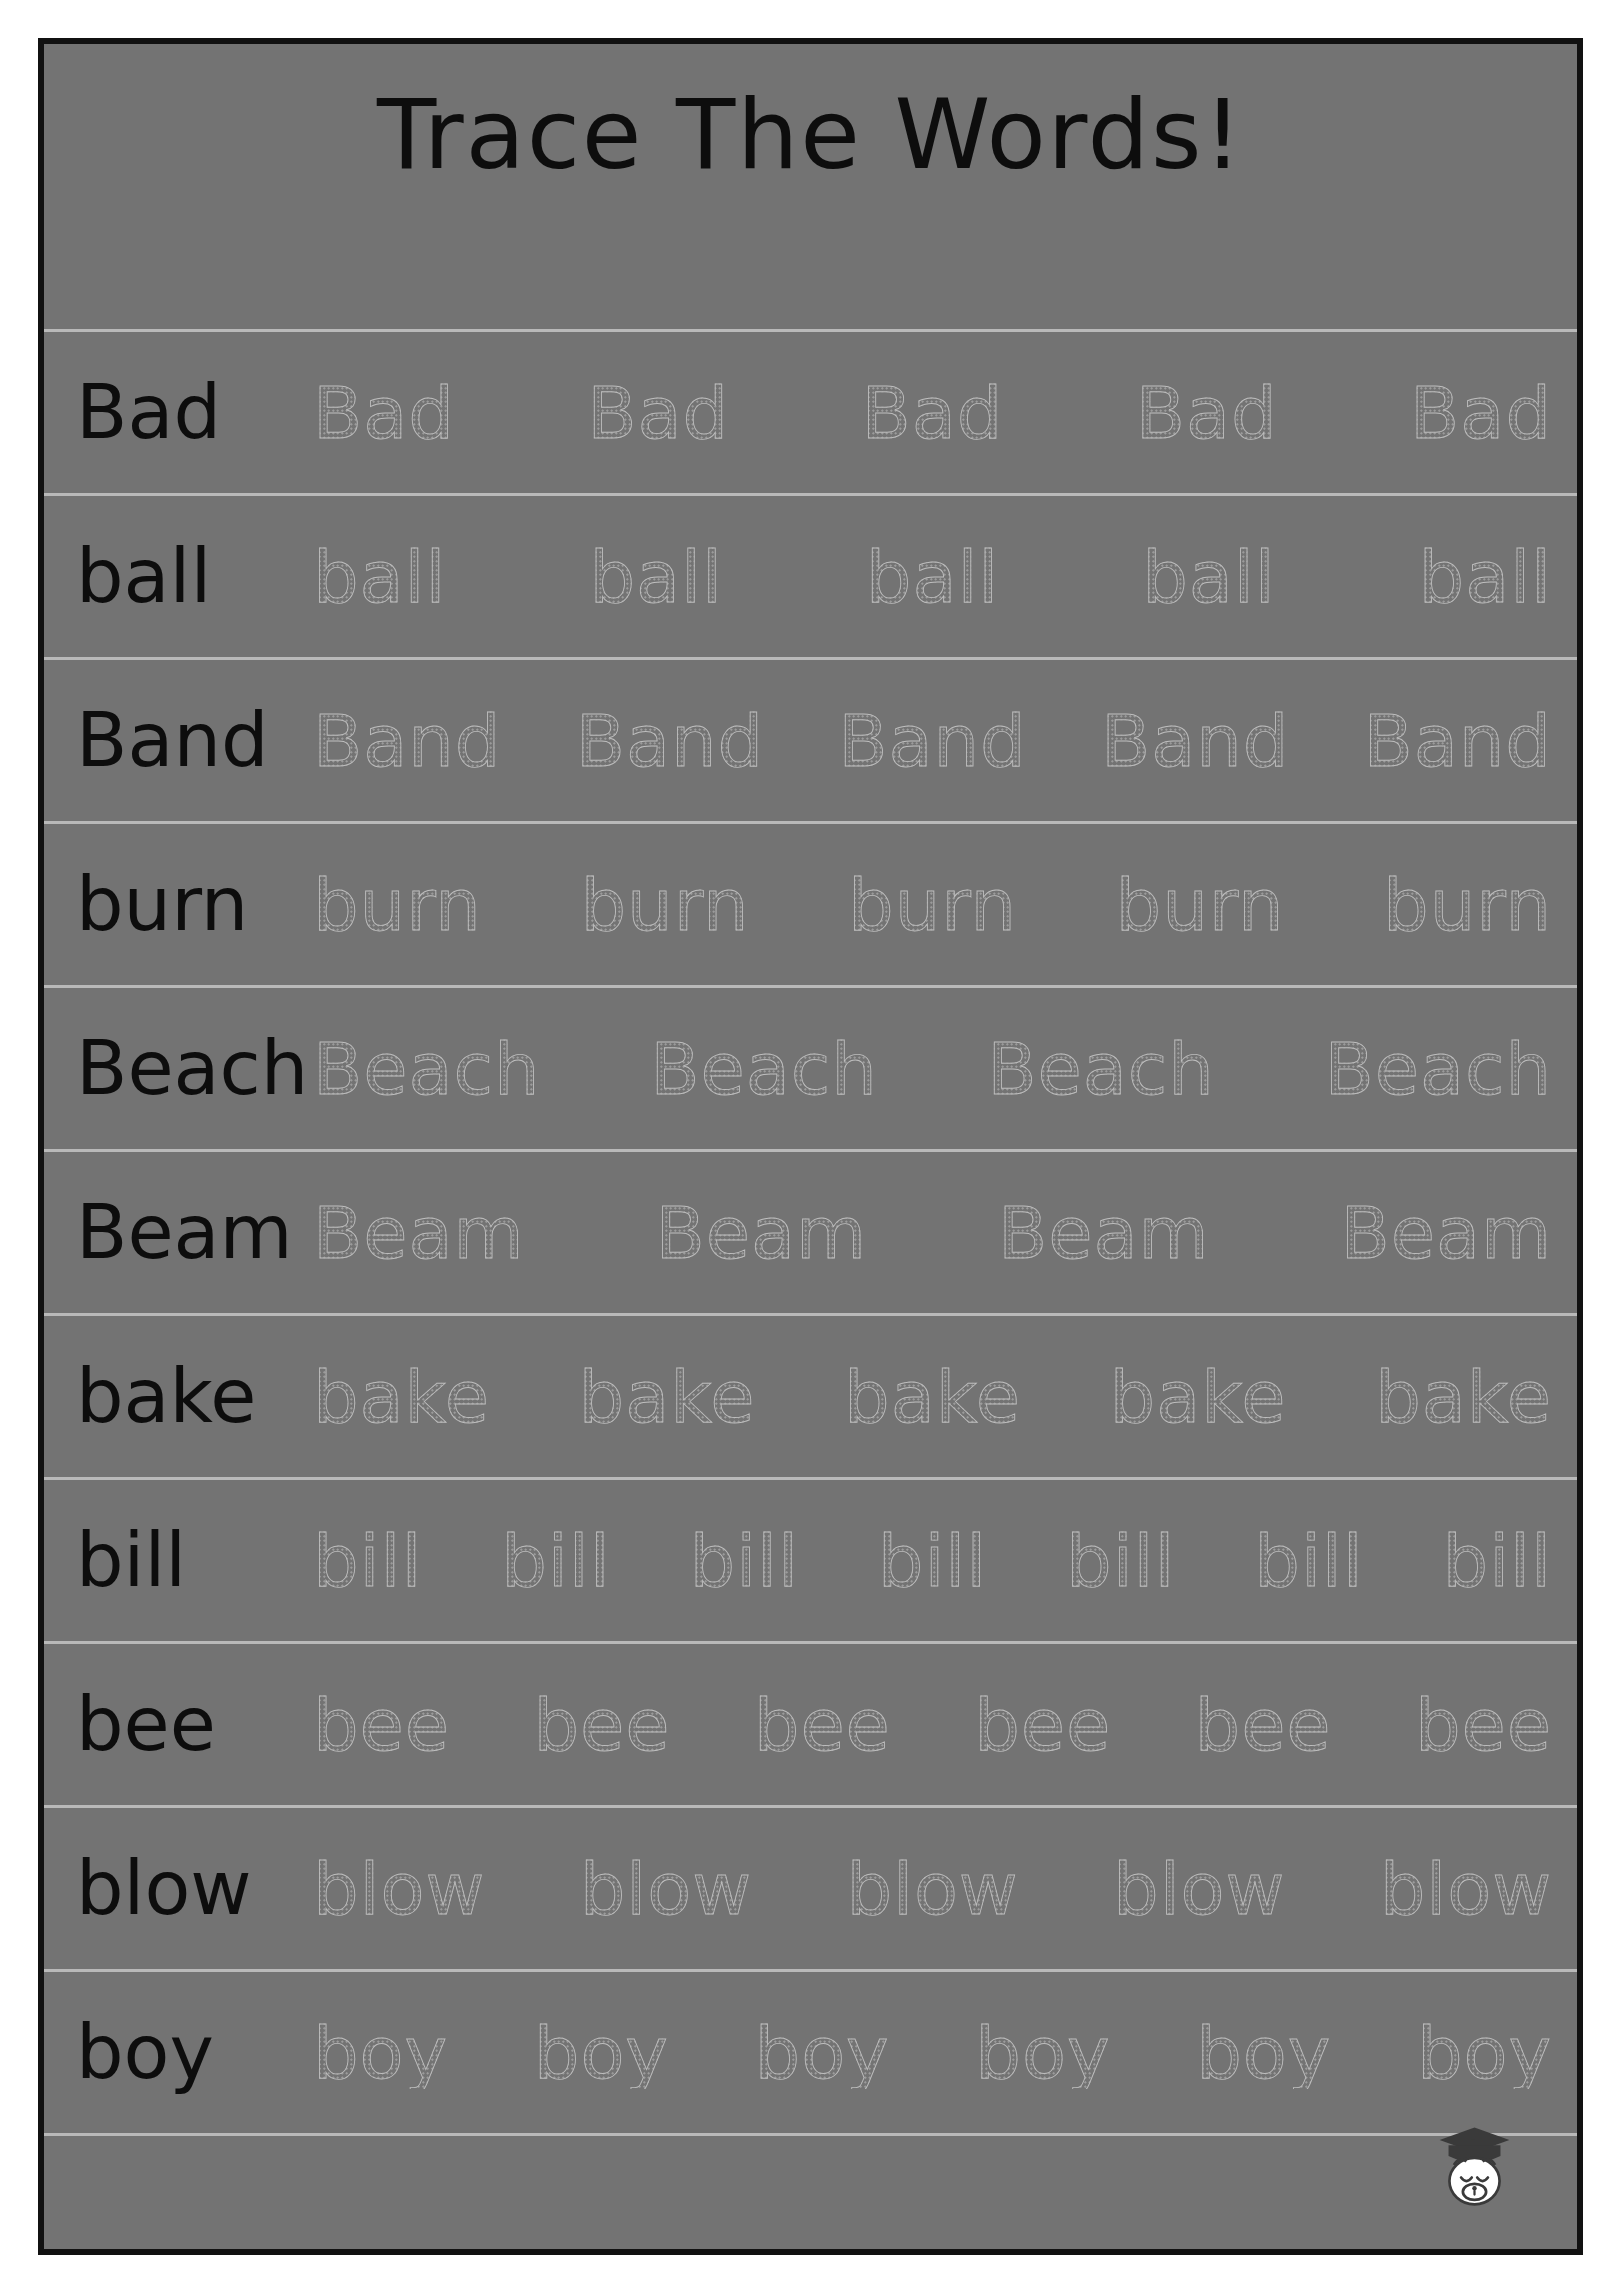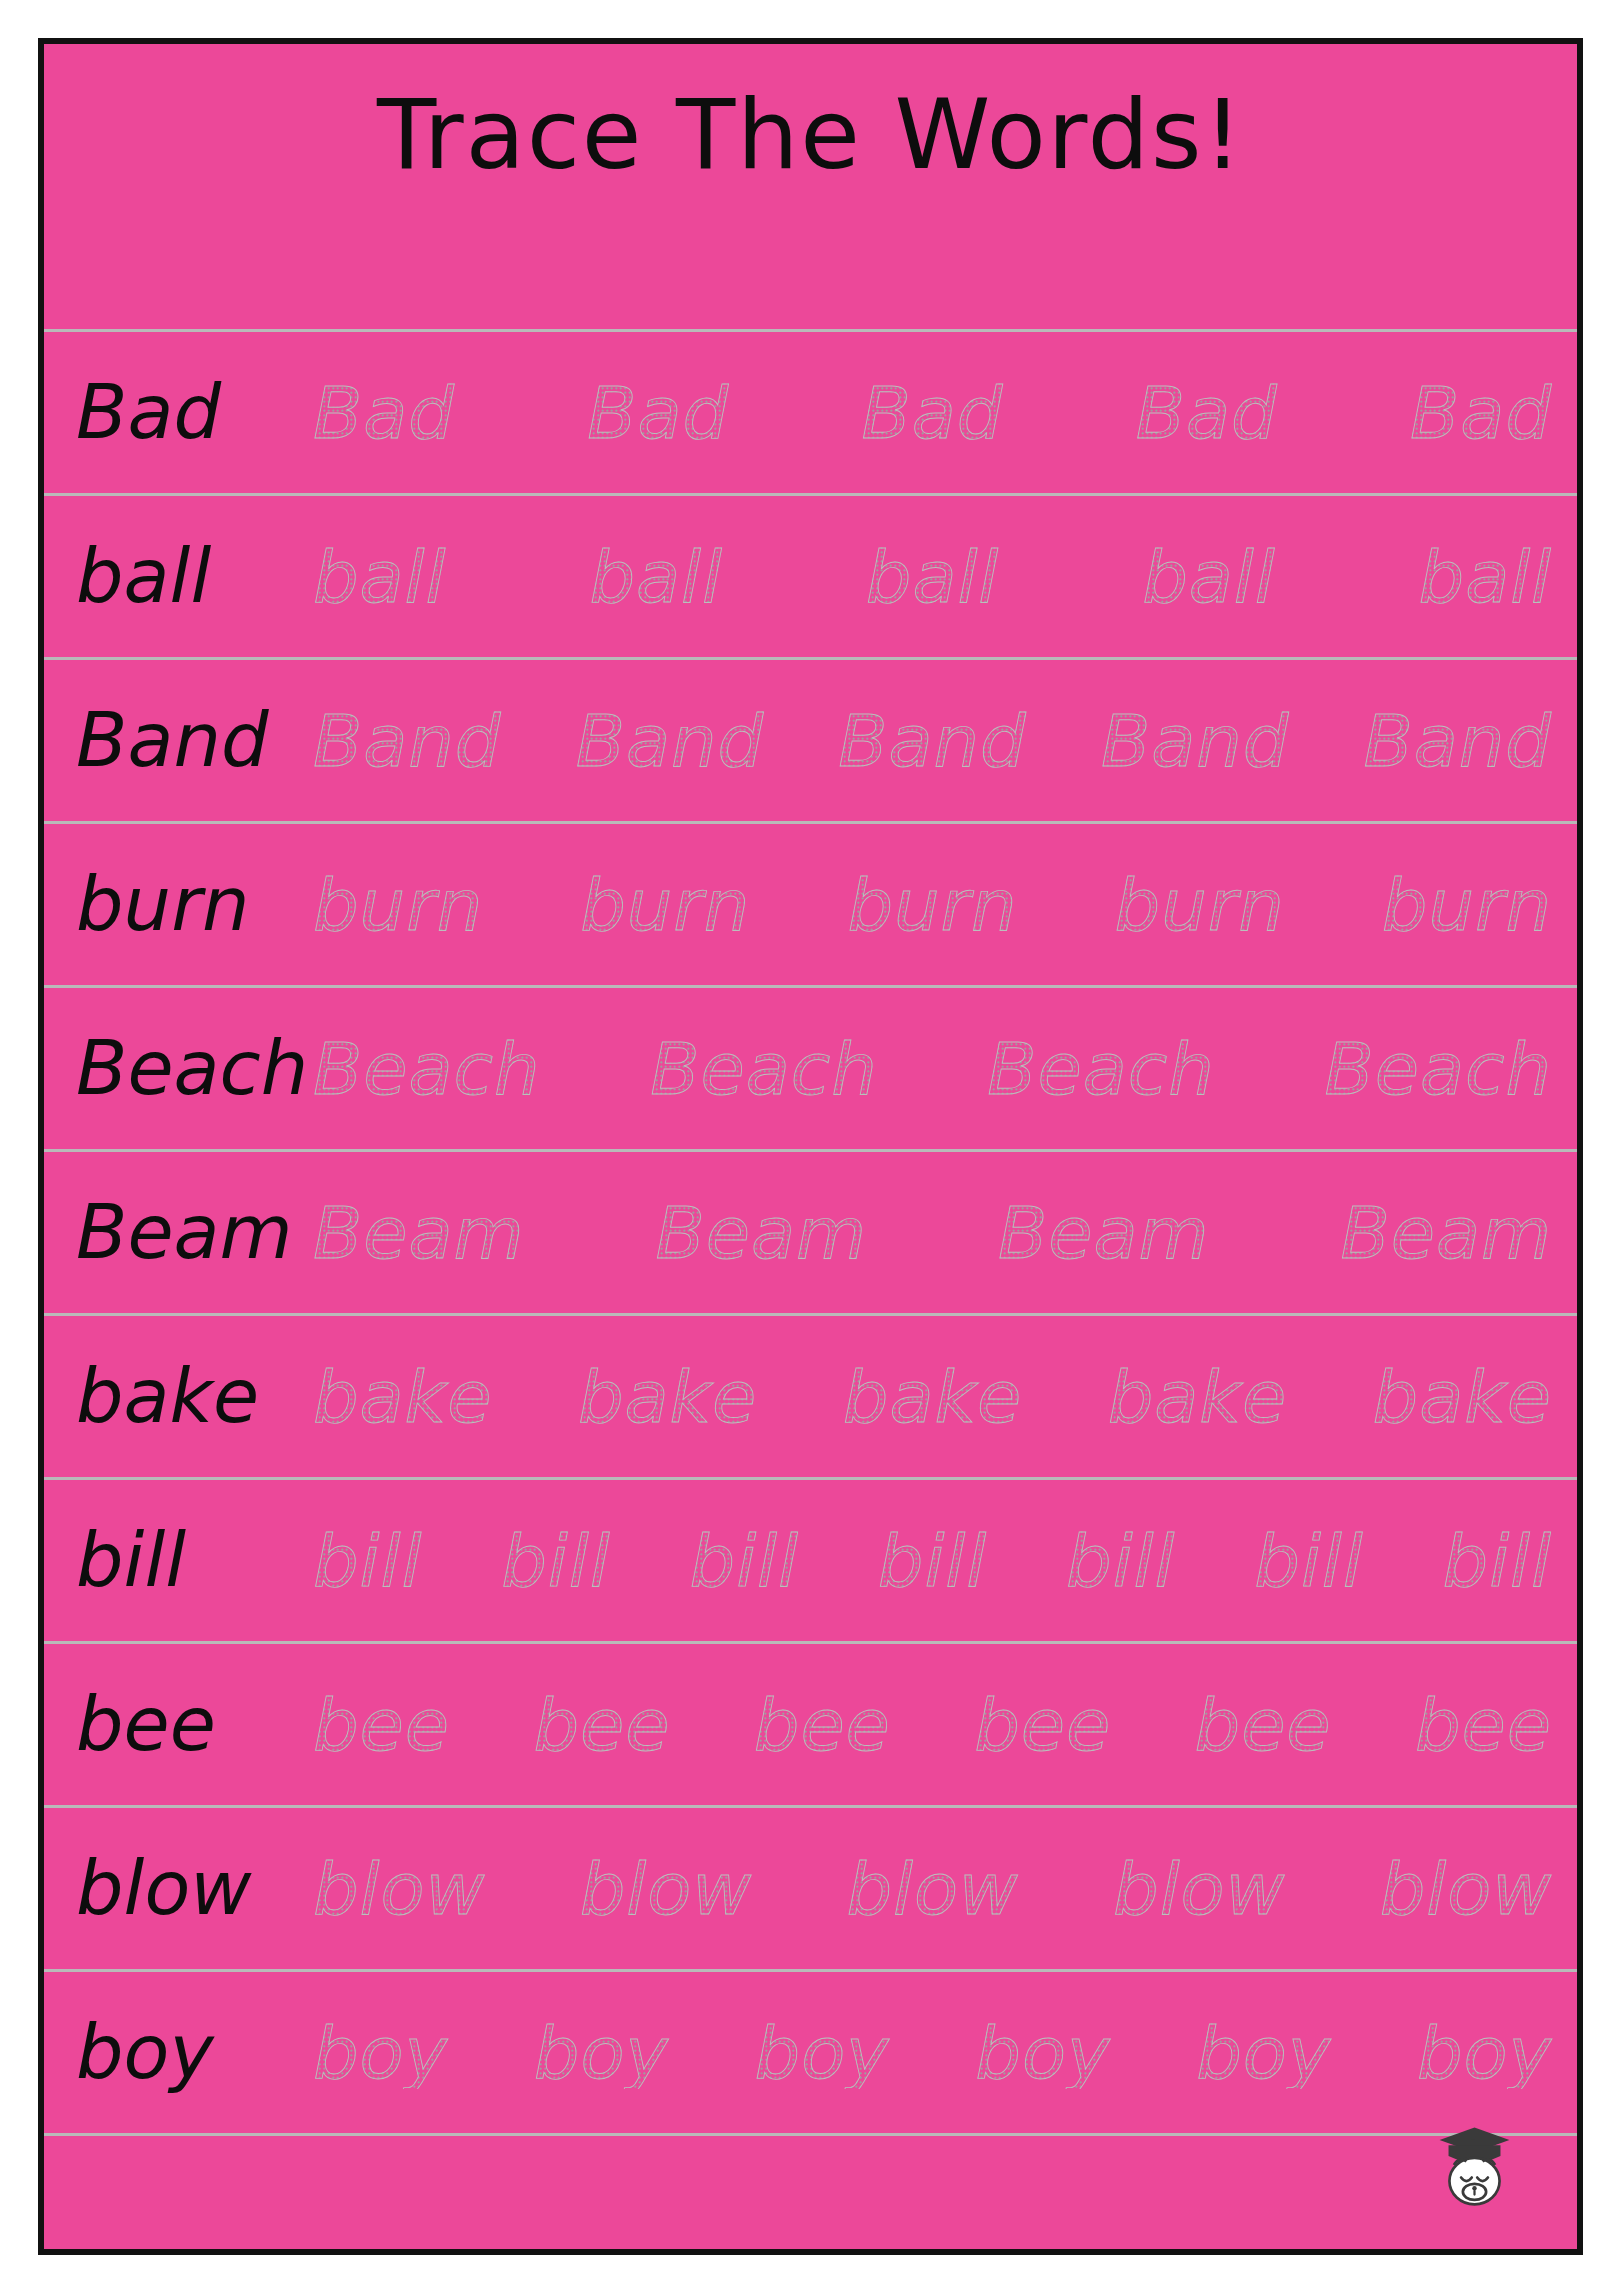--- a/index.html
+++ b/index.html
@@ -24,21 +24,21 @@
 
   
   .frame {
     position: absolute;
     left: 38px;
     top: 38px;
     right: 38px;
     bottom: 38px;
     border: 6.3px solid #111111;
     box-sizing: border-box;
-    background: #ec4899;
+    background: #737373;
     overflow: hidden;
   }
 
   .title {
     position: absolute;
     left: 0;
     right: 0;
     top: 38px;
     text-align: center;
     font-family: "DejaVu Sans", sans-serif;
@@ -49,21 +49,20 @@
     color: #0d0d0d;
   }
 
   
   .rows {
     position: absolute;
     left: 0;
     right: 0;
     top: 285px;
     bottom: 0;
-    font-style: italic;
   }
 
   .row {
     position: relative;
     height: 164px;
     border-top: 3.6px solid #b9b9b9;
     box-sizing: border-box;
     display: flex;
     align-items: center;
   }

